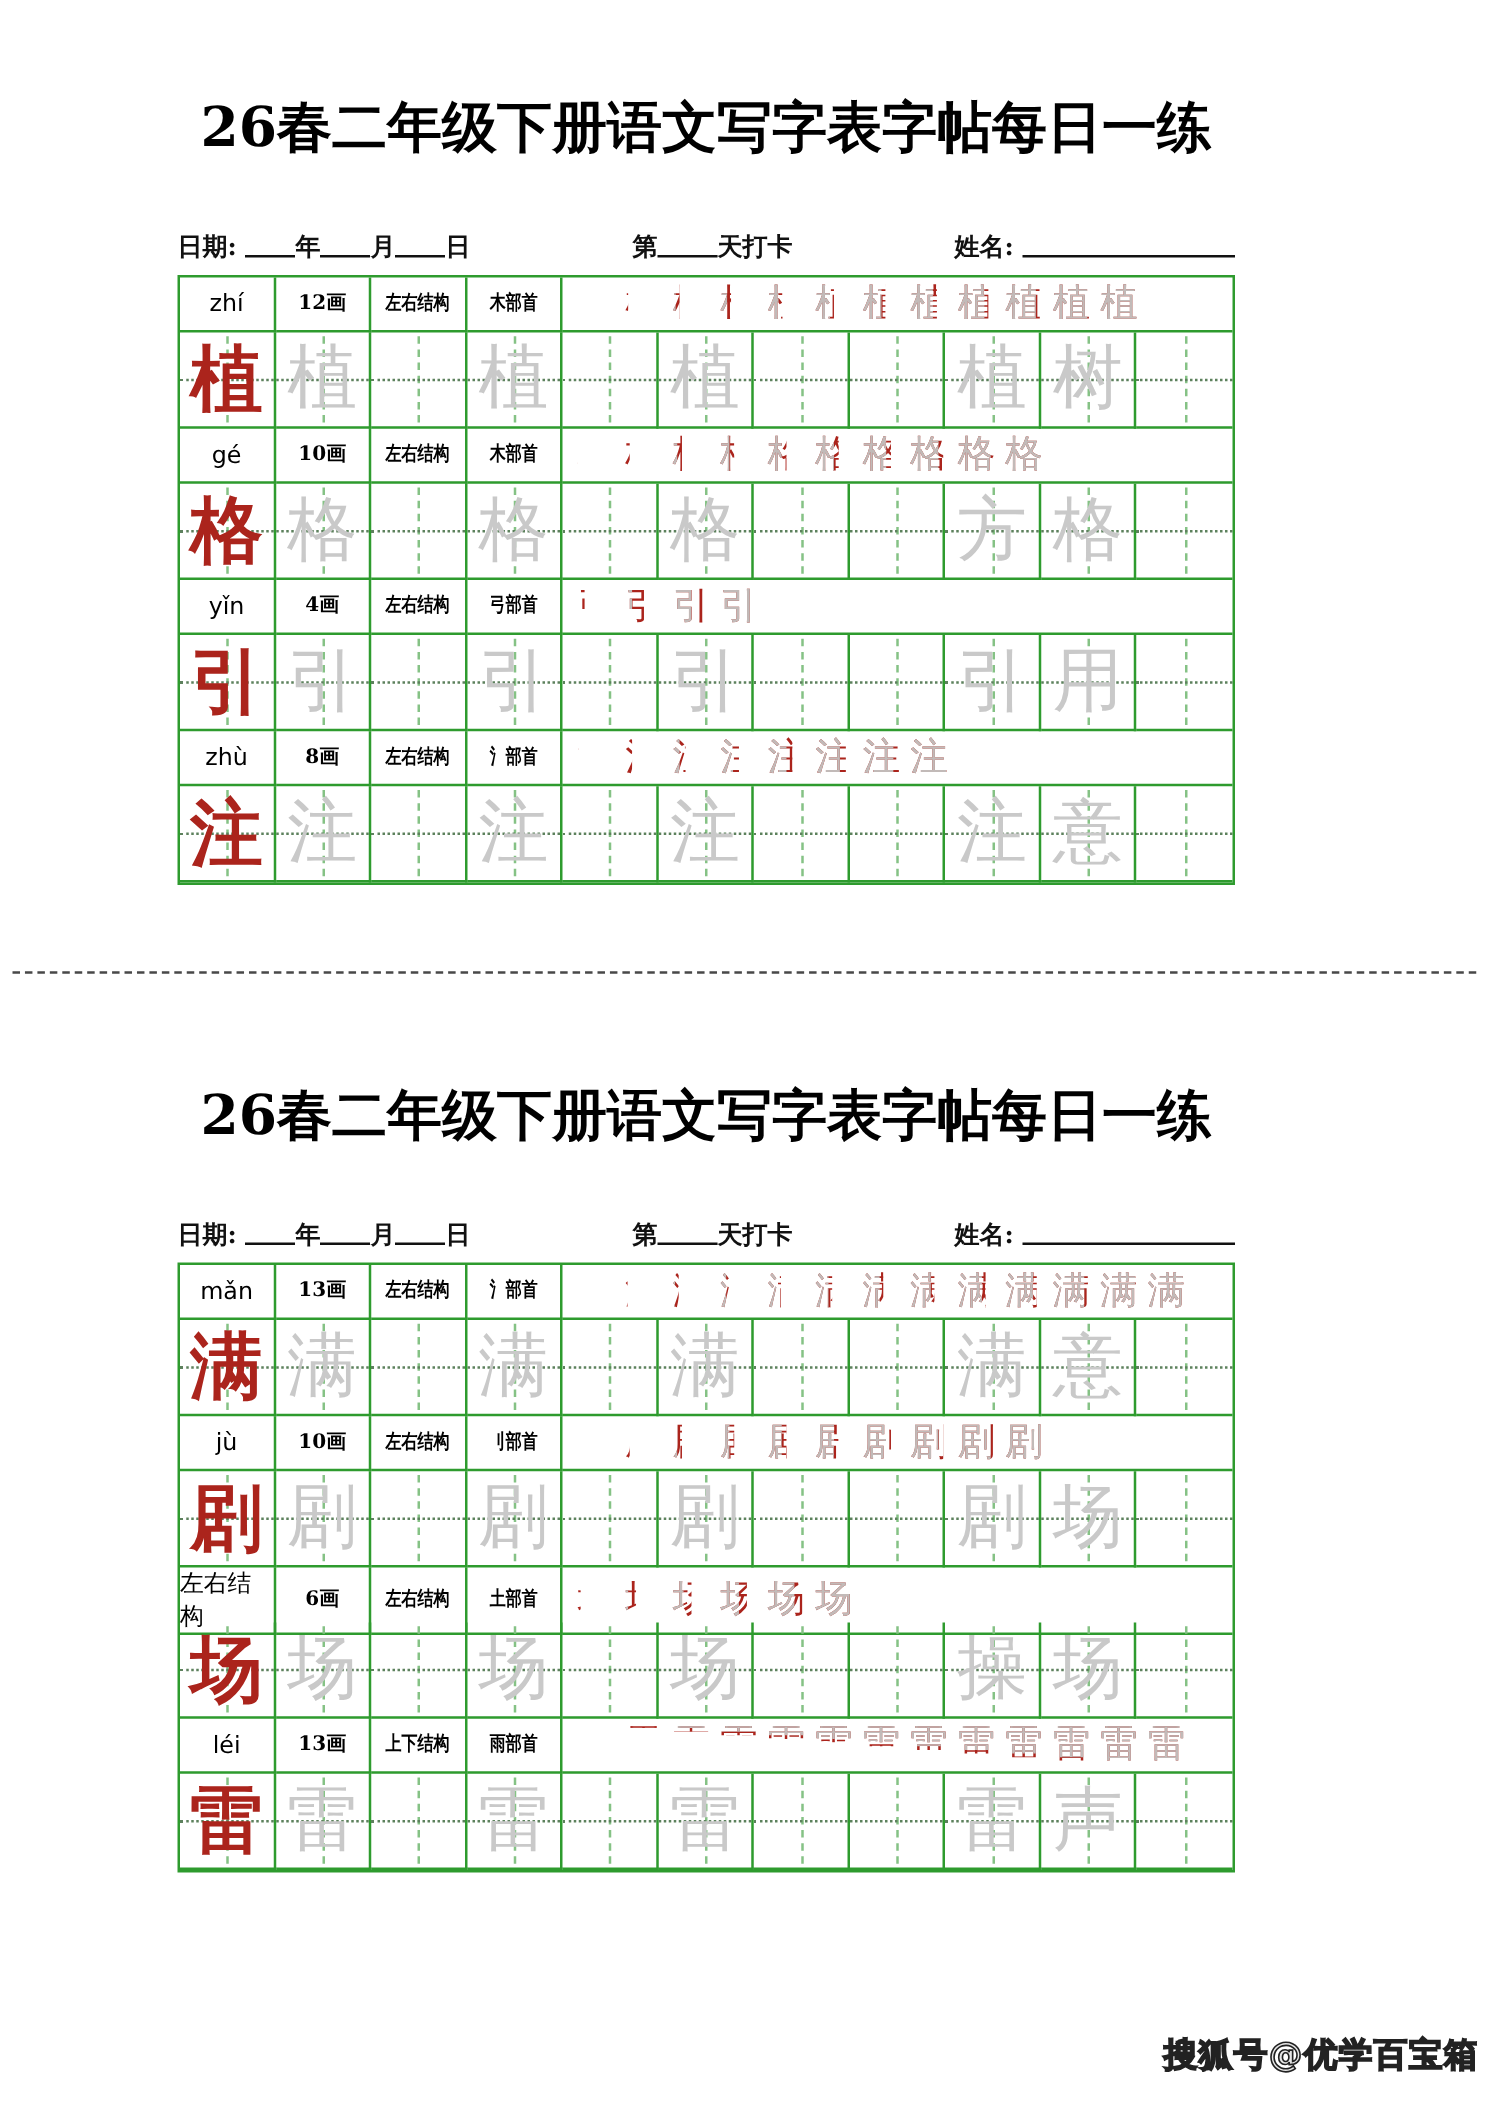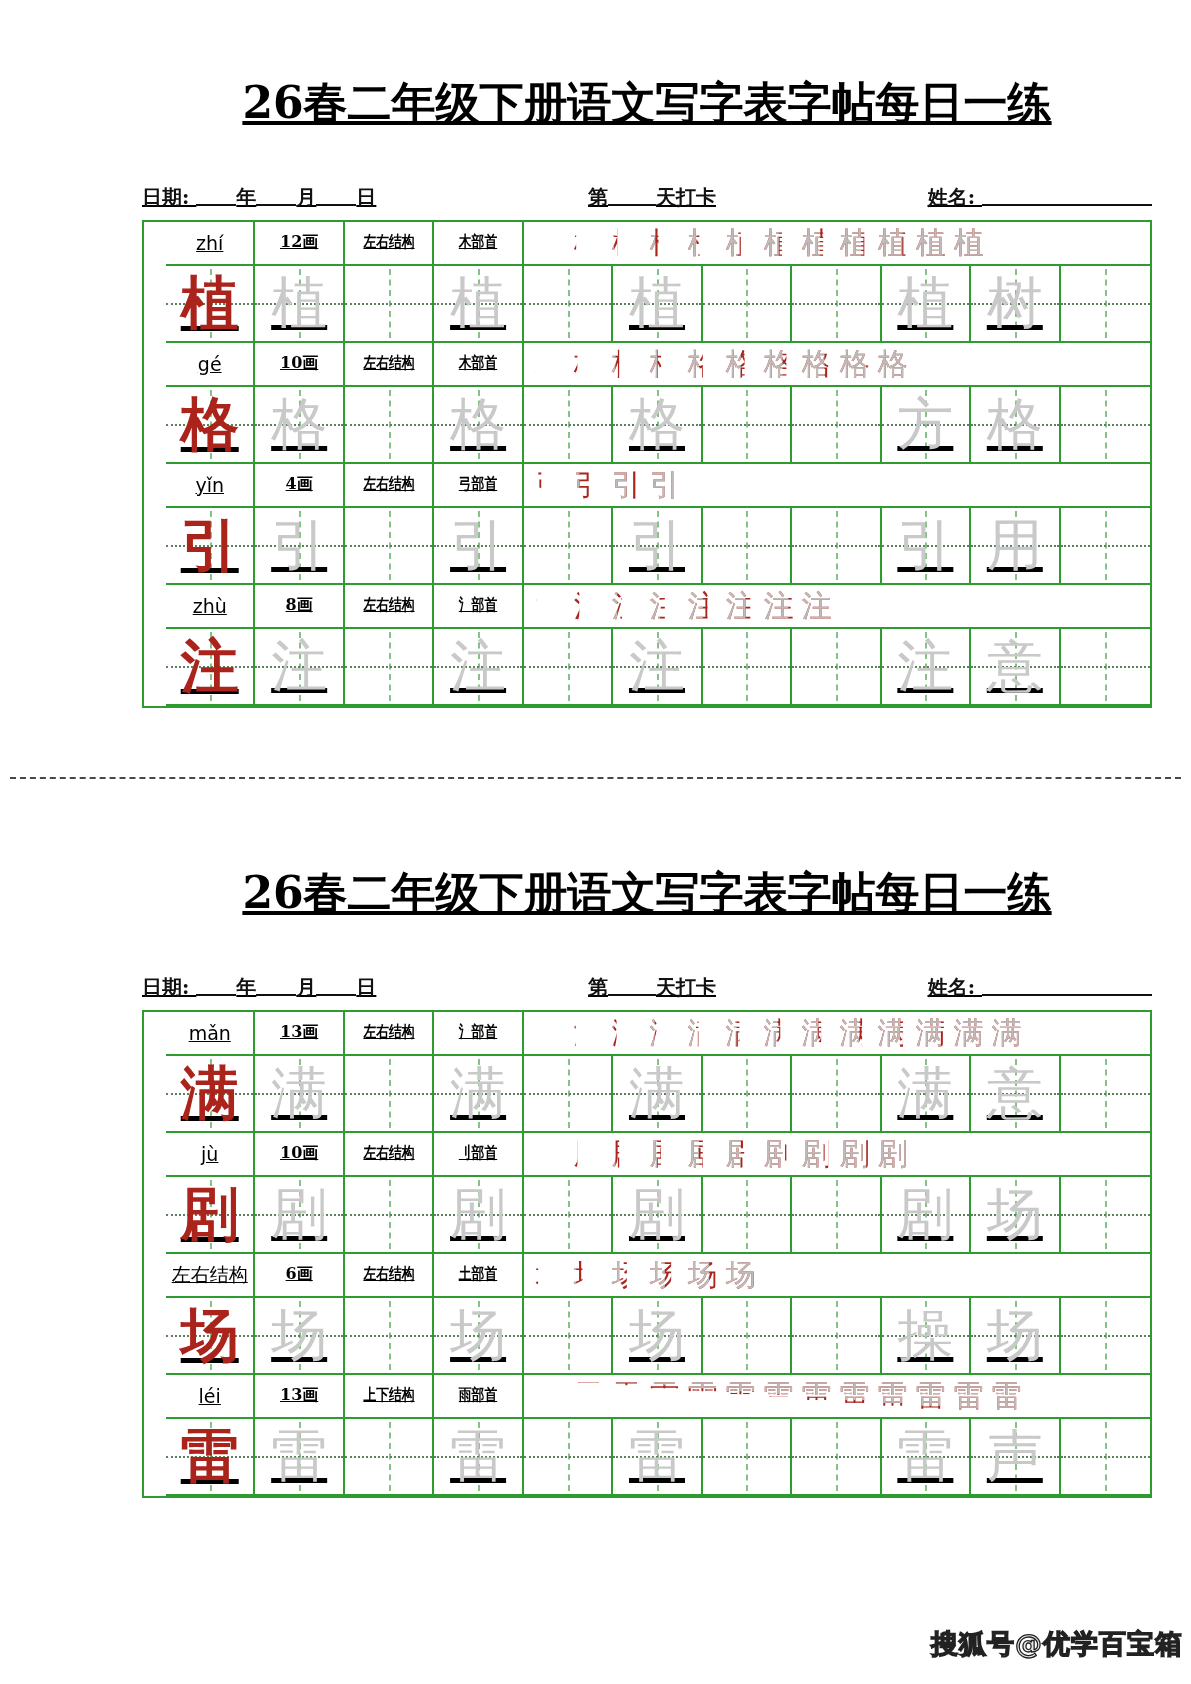--- a/index.html
+++ b/index.html
@@ -6,36 +6,36 @@
     --green:#2e9b2e;
     --red:#ab241c;
     --trace:#c9c9c9;
     --strokegray:#c2bab8;
   }
   html,body{margin:0;padding:0;background:#ffffff;}
   .page{
     position:relative;width:1191px;height:1684px;background:#fff;overflow:hidden;
     font-family:"DejaVu Sans",sans-serif;color:#000;
   }
-  .sheet{position:absolute;left:142px;width:1010px;text-decoration:underline;}
+  .sheet{position:absolute;left:142px;width:846px;}
   .sheet.s0{top:78px;}
   .sheet.s1{top:868px;}
   .title{
     margin:0;text-align:center;font-family:"DejaVu Serif",serif;font-weight:900;
     font-size:44px;line-height:1.15;color:#000;white-space:nowrap;
   }
   .meta{
     margin-top:54px;display:flex;justify-content:space-between;align-items:flex-end;
     font-family:"DejaVu Serif",serif;font-size:20px;font-weight:600;color:#111;white-space:nowrap;
   }
   .meta .grp{display:inline-block;}
   .blank{display:inline-block;border-bottom:2px solid #111;height:1.05em;vertical-align:-2px;}
   .b40{width:40px;} .b46{width:48px;} .blong{width:170px;}
   .grid-table{margin-top:9px;border:2px solid var(--green);background:#fff;}
-  .c-row{display:grid;grid-template-columns:repeat(11,1fr);margin-left:22px;}
+  .c-row{display:grid;grid-template-columns:repeat(11,1fr);}
   .info-row{height:44px;}
   .prac-row{height:77px;}
   .cell{
     position:relative;display:flex;align-items:center;justify-content:center;
     border-right:2px solid var(--green);border-bottom:2px solid var(--green);
     overflow:visible;
   }
   .c-row .cell:last-child{border-right:none;}
   .pinyin{font-size:19px;font-family:"DejaVu Sans",sans-serif;color:#000;}
   .icjk{font-size:16px;font-weight:600;font-family:"DejaVu Serif",serif;}

